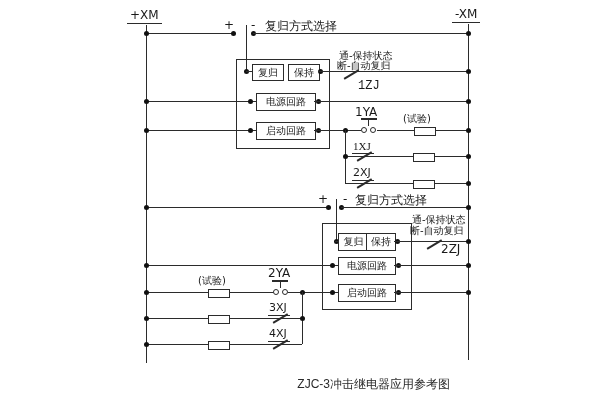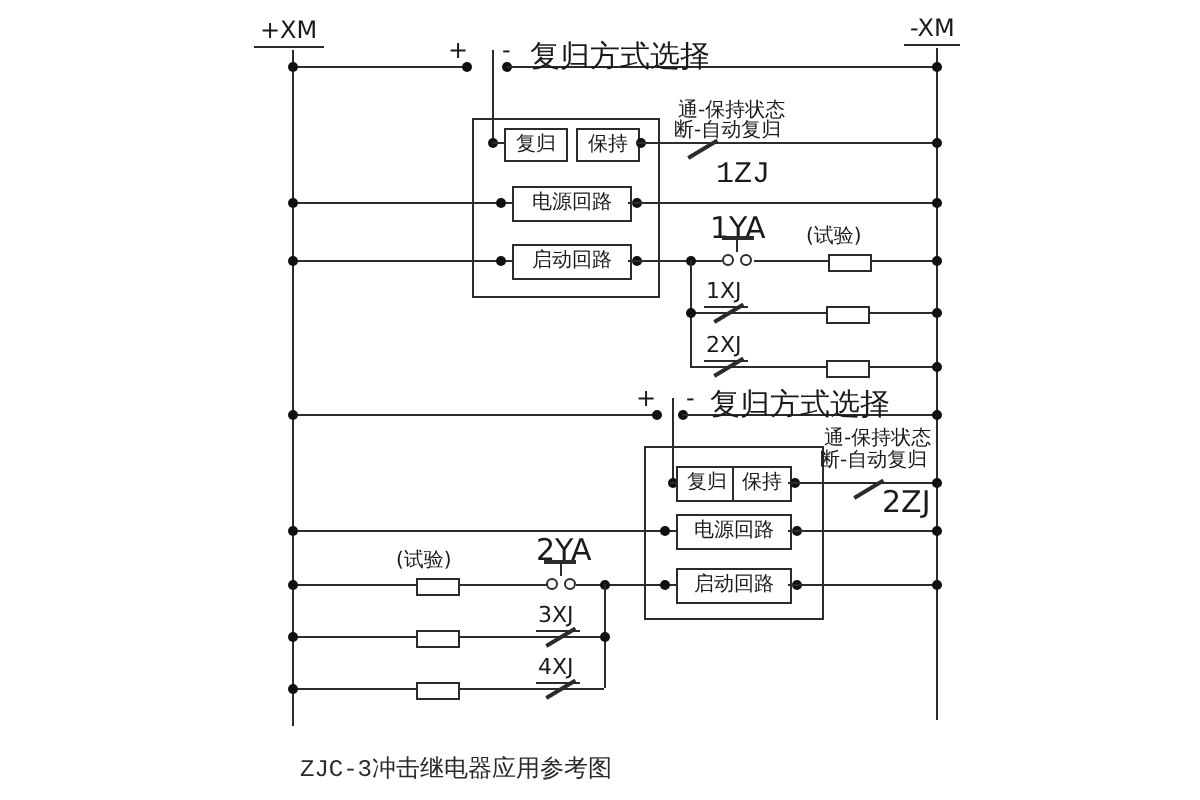--- a/index.html
+++ b/index.html
@@ -5,33 +5,33 @@
   html,body{margin:0;padding:0;background:#fff;}
   .canvas{position:relative;width:600px;height:400px;background:#ffffff;overflow:hidden;
           font-family:"DejaVu Sans","Liberation Sans",sans-serif;color:#1a1a1a;}
   .w{position:absolute;height:1px;background:#2b2b2b;}          
   .v{position:absolute;width:1px;background:#2b2b2b;}           
   .dot{position:absolute;width:5px;height:5px;border-radius:50%;background:#111;}
   .box{position:absolute;border:1px solid #2b2b2b;background:transparent;}
   .lblbox{position:absolute;border:1px solid #2b2b2b;background:#fff;display:flex;
           align-items:center;justify-content:center;font-size:10px;line-height:1;
           white-space:nowrap;letter-spacing:0px;text-align:center;}
-  .lbl{position:absolute;font-size:15px;line-height:1.1;white-space:nowrap;}
+  .lbl{position:absolute;font-size:12px;line-height:1.1;white-space:nowrap;}
   .small{font-size:10px;}
   .busl{font-size:12px;border-bottom:1px solid #2b2b2b;padding:0 3px 1px 3px;text-align:right;}
   .res{position:absolute;width:20px;height:7px;border:1px solid #2b2b2b;background:#fff;}
   .diag{position:absolute;width:17px;height:1.5px;background:#2b2b2b;
         transform:rotate(-31deg);transform-origin:0 50%;}
   .cbar{position:absolute;height:1.5px;background:#2b2b2b;}
   .clbl{position:absolute;font-size:11px;line-height:1.1;white-space:nowrap;
         border-bottom:1.5px solid #2b2b2b;padding:0 3px 1px 1px;}
   .pbc{position:absolute;width:6px;height:6px;box-sizing:border-box;background:#fff;
        border:1.4px solid #2b2b2b;border-radius:50%;}
-  .caption{position:absolute;left:150px;top:376px;width:300px;text-align:left;
-           font-size:12px;color:#2a2a2a;font-family:Liberation Mono, monospace;}
+  .caption{position:absolute;left:150px;top:376px;width:300px;text-align:right;
+           font-size:12px;color:#2a2a2a;font-family:Liberation Sans, sans-serif;}
   .sign{font-size:12px;}
 </style>
 </head>
 <body>
 
 <div class="canvas">
 
   <div class="lbl busl" style="left:127px;top:9px;">+XM</div>
   <div class="v" style="left:146px;top:25px;height:338px;"></div>
   <div class="lbl busl" style="left:452px;top:8px;">-XM</div>
@@ -84,21 +84,21 @@
   <div class="pbc" style="left:370px;top:127px;"></div>
   <div class="w" style="left:377px;top:130px;width:91px;"></div>
   <div class="lbl small" style="left:403px;top:113px;">(试验)</div>
   <div class="res" style="left:414px;top:127px;"></div>
   <div class="dot" style="left:466px;top:128px;"></div>
 
   <div class="v" style="left:345px;top:130px;height:53px;"></div>
 
   <div class="w" style="left:345px;top:156px;width:123px;"></div>
   <div class="dot" style="left:343px;top:154px;"></div>
-  <div class="clbl" style="left:352px;top:140px;">1XJ</div>
+  <div class="clbl" style="left:352px;top:140px;font-family:Liberation Serif, serif;">1XJ</div>
   <div class="diag" style="left:357px;top:160px;"></div>
   <div class="res" style="left:413px;top:153px;"></div>
   <div class="dot" style="left:466px;top:154px;"></div>
 
   <div class="w" style="left:345px;top:183px;width:123px;"></div>
   <div class="clbl" style="left:352px;top:167px;">2XJ</div>
   <div class="diag" style="left:357px;top:187px;"></div>
   <div class="res" style="left:413px;top:180px;"></div>
   <div class="dot" style="left:466px;top:181px;"></div>
 

